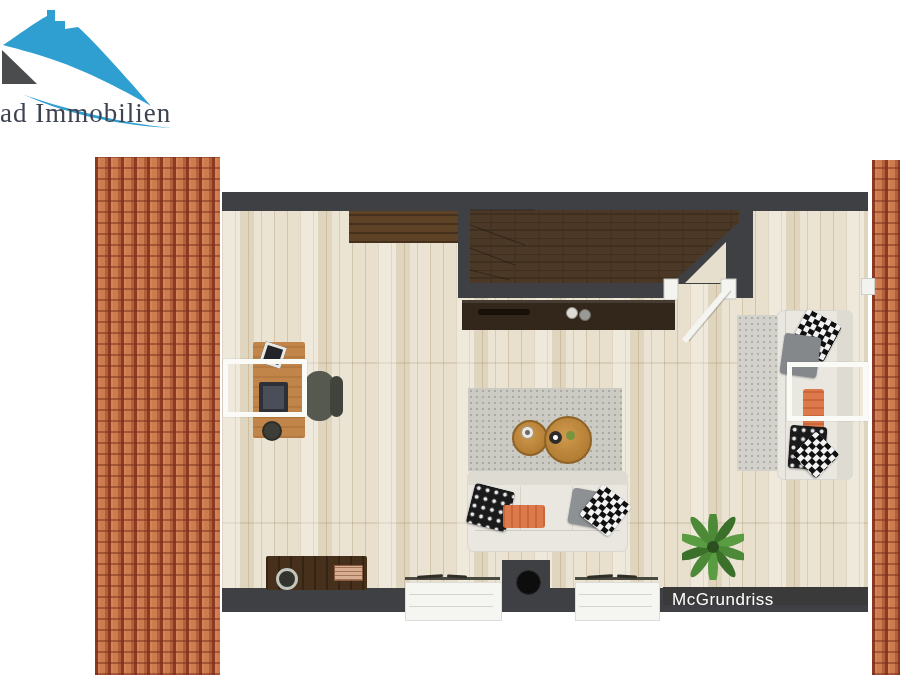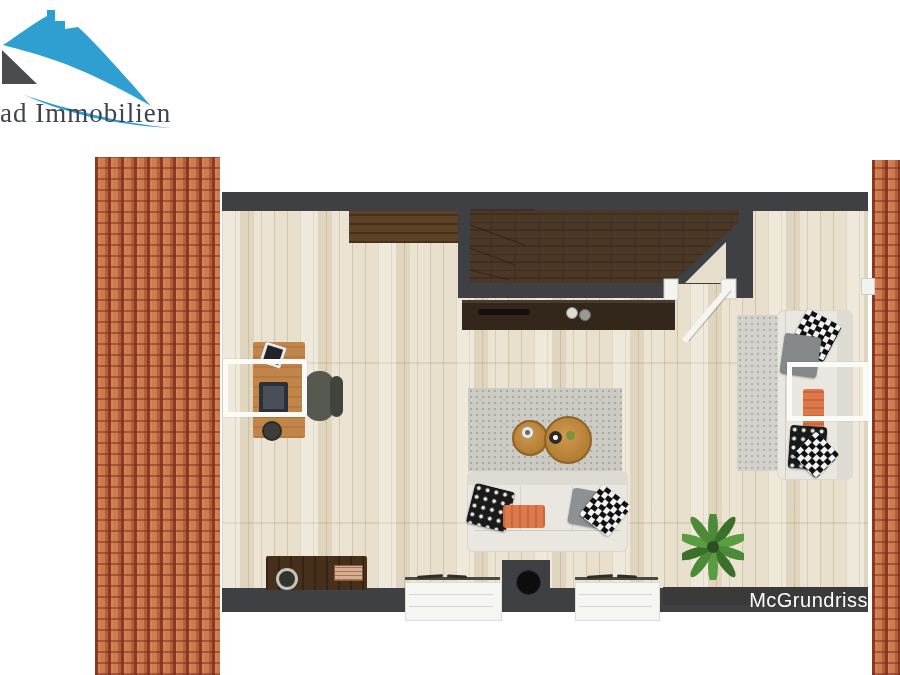--- a/index.html
+++ b/index.html
@@ -105,21 +105,21 @@
   .flue{left:516px;top:570px;width:23px;height:23px;border-radius:50%;background:#0d0d0d;border:1px solid #2a2a2a;}
 
   .sideboard-bl{left:266px;top:556px;width:101px;height:34px;background:#46301b;border-radius:2px;
     background-image:repeating-linear-gradient(90deg, rgba(0,0,0,0.25) 0 2px, rgba(0,0,0,0) 2px 12px);}
   .knob{left:276px;top:568px;width:16px;height:16px;border-radius:50%;background:#34342f;border:3px solid #c3c6bc;}
   .book{left:334px;top:565px;width:27px;height:14px;background:#d8ae93;
     background-image:repeating-linear-gradient(0deg, rgba(120,70,40,0.55) 0 1px, rgba(0,0,0,0) 1px 4px);border:1px solid #8a5c3f;}
 
   
   .wm-bar{left:663px;top:587px;width:205px;height:18px;background:#3a3a3a;color:#ffffff;
-    font-size:20px;line-height:26px;padding-left:9px;box-sizing:border-box;letter-spacing:0.5px;text-align:right;}
+    font-size:17px;line-height:26px;padding-left:9px;box-sizing:border-box;letter-spacing:0.5px;}
 </style>
 </head>
 <body>
 
 <div class="stage">
 
   <svg class="abs" style="left:0;top:8px;" width="260" height="130" viewBox="0 0 260 130">
     <path d="M3,37 C20,26 34,15 47,8 L47,2 L55,2 L55,13 L65,13 L65,21 L78,19 C95,34 125,68 151,98 C120,80 80,60 48,50 C30,44 14,40 3,37 Z" fill="#2f9fd1"></path>
     <path d="M2,42 L37,76 L2,76 Z" fill="#4b4c4e"></path>
     <path d="M22,86 C75,110 130,118 172,120 C125,116 60,100 22,86 Z" fill="#2f9fd1"></path>

